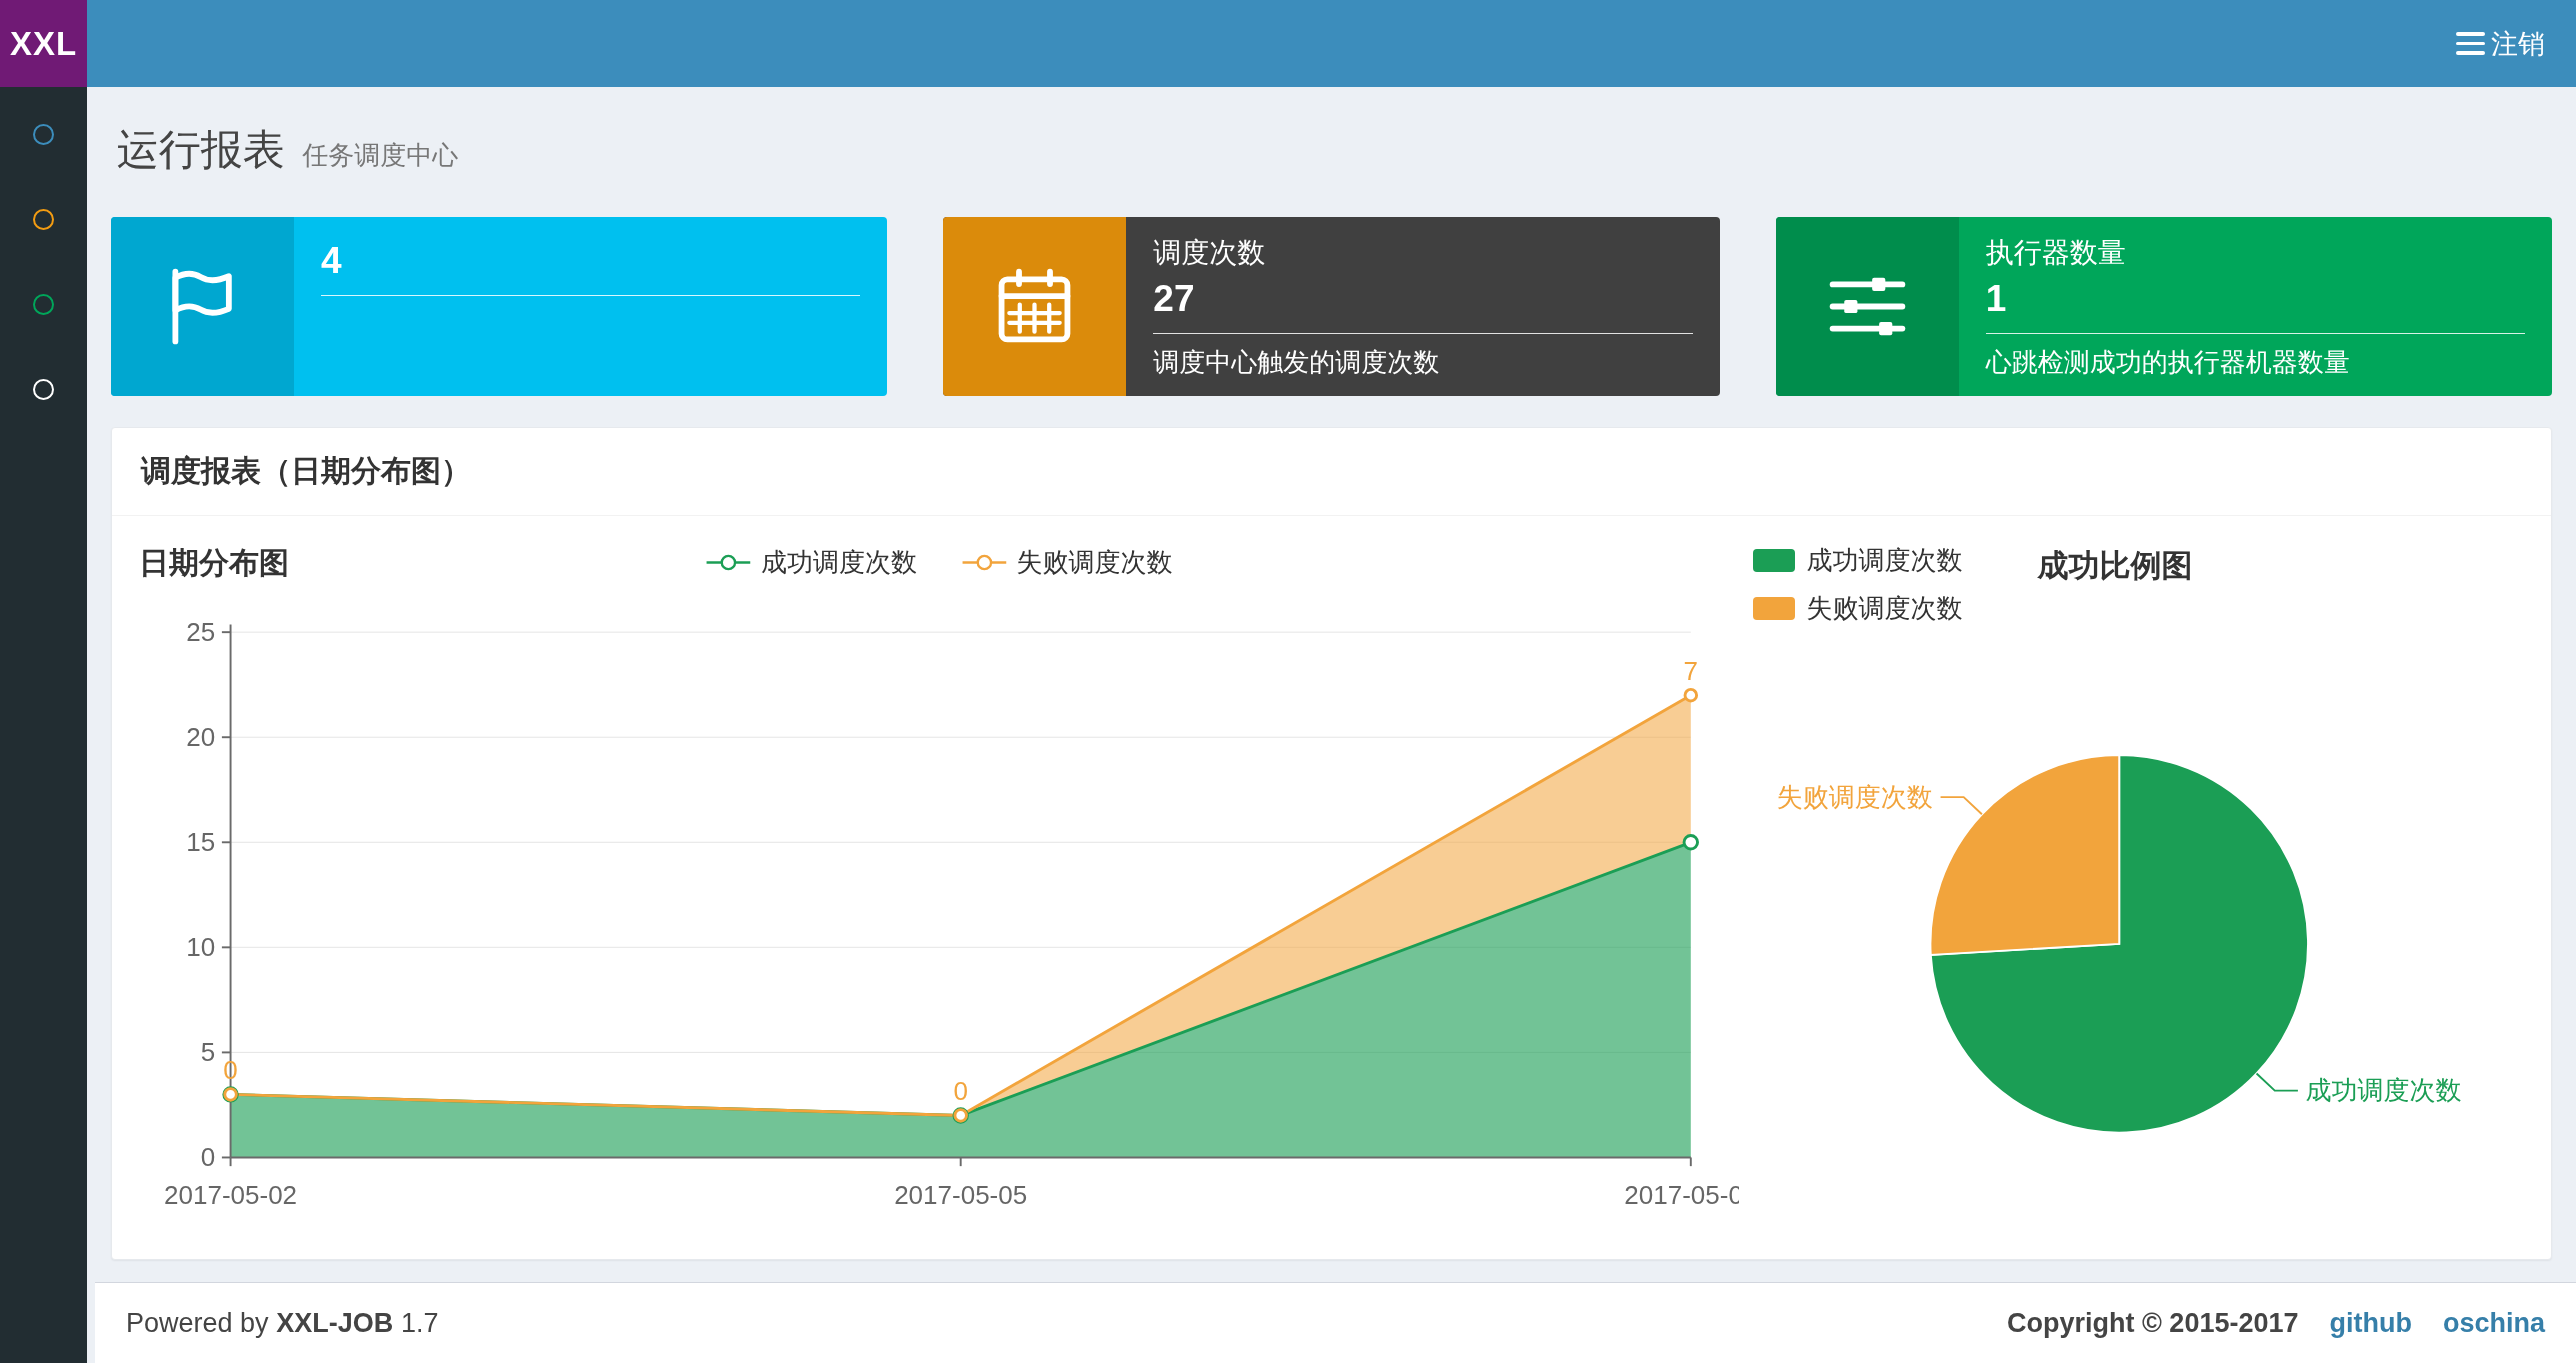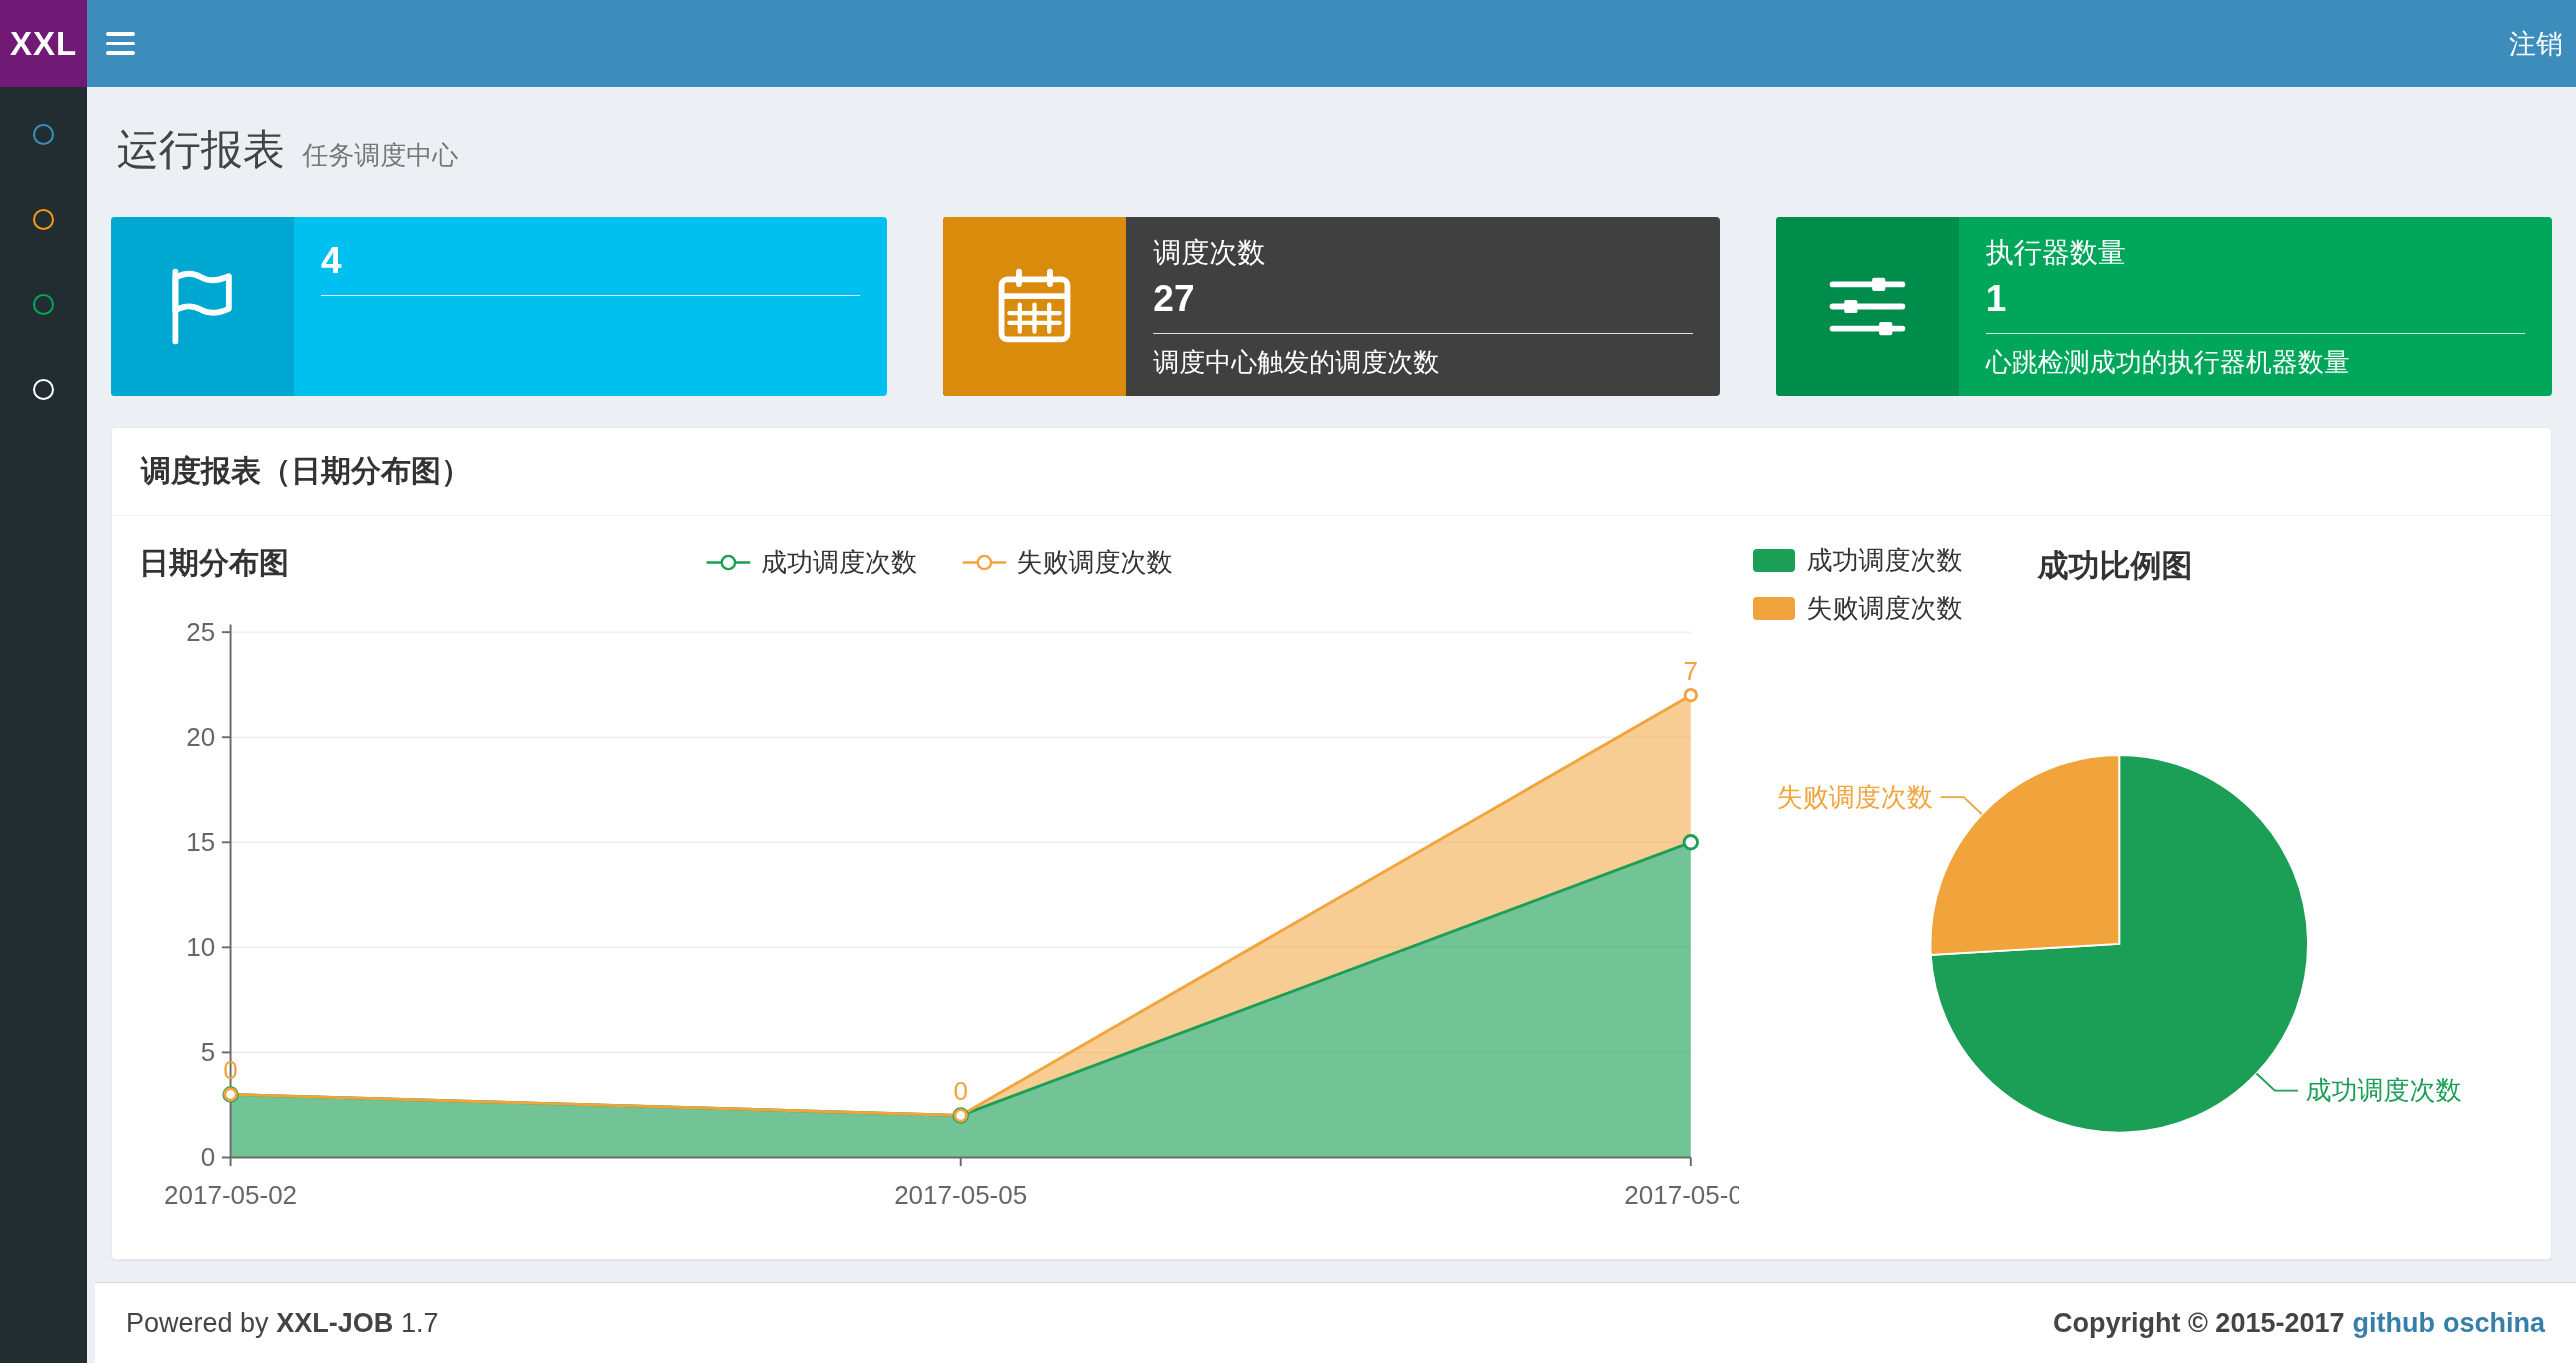--- a/index.html
+++ b/index.html
@@ -2,21 +2,21 @@
 <html><head>
 <meta charset="utf-8">
 <style>
   *{box-sizing:border-box;margin:0;padding:0}
   html,body{width:2576px;height:1363px;overflow:hidden;font-family:"Liberation Sans",sans-serif;background:#ecf0f5;color:#333}
 
   
   .navbar{position:fixed;top:0;left:0;right:0;height:87px;background:#3c8dbc;display:flex;z-index:20}
   .logo{width:87px;height:87px;background:#367fa9;color:#fff;display:flex;align-items:center;justify-content:center;
         font-size:33px;font-weight:bold;letter-spacing:1px;cursor:pointer}
-  .nav-rest{flex:1;display:flex;align-items:center;justify-content:space-between;padding:0 13px}
+  .nav-rest{flex:1;display:flex;align-items:center;justify-content:flex-end;padding:0 31px}
   .hamburger{display:flex;flex-direction:column;gap:5.8px;justify-content:center;cursor:pointer;padding:11.6px 5.8px}
   .bar{width:29px;height:3.9px;background:#fff;border-radius:1.9px}
   .logout{color:#fff;font-size:27px;cursor:pointer;text-decoration:none}
 
   
   .sidebar{position:fixed;top:87px;left:0;bottom:0;width:87px;background:#222d32;z-index:15;
            display:flex;flex-direction:column;align-items:center;padding-top:37px;gap:64px}
   .side-circle{width:21px;height:21px;border-radius:50%;border:2.9px solid #fff;cursor:pointer}
 
   
@@ -58,21 +58,21 @@
 
   svg text{font-family:"Liberation Sans",sans-serif}
   .tick{font-size:27px;fill:#666}
   .dlabel{font-size:27px}
   .plabel{font-size:27px}
 
   
   footer{position:fixed;left:95px;right:0;bottom:0;height:81px;background:#fff;border-top:1px solid #d2d6de;
          display:flex;align-items:center;justify-content:space-between;padding:0 31px;font-size:27px;color:#444;z-index:15}
   .foot-left{display:flex;gap:7.7px;align-items:baseline}
-  .foot-right{display:flex;gap:8px;align-items:center}
+  .foot-right{display:flex;gap:31px;align-items:center}
   .foot-right a{font-weight:bold;color:#367fa9;text-decoration:none;cursor:pointer}
 </style>
 </head>
 <body>
 
 <header class="navbar" style="background: rgb(60, 141, 188);">
   <div class="logo" style="background: #701a75;">XXL</div>
   <div class="nav-rest">
     <div class="hamburger">
       <span class="bar"></span>

